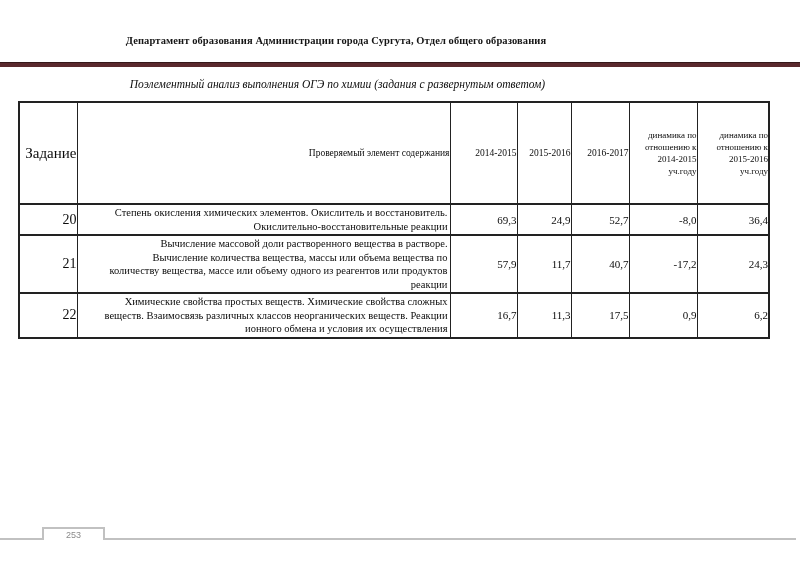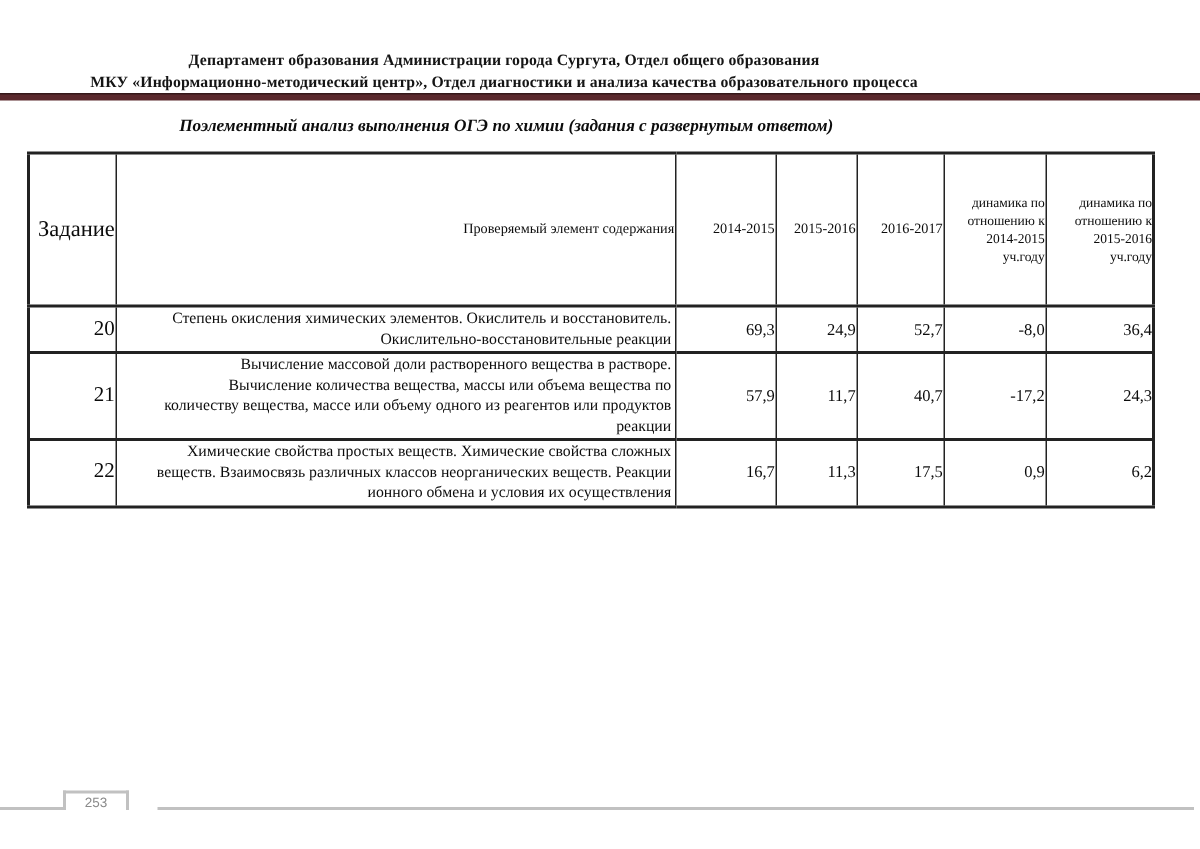--- a/index.html
+++ b/index.html
@@ -18,21 +18,21 @@
 
   
   .accent-bar {
     position:absolute; top:62px; left:0; width:800px; height:5px;
     background:#5a292d; border-top:1px solid #35181a;
   }
 
   
   .doc-title {
     position:absolute; top:78px; left:0; width:675px;
-    text-align:center; font-weight:bold; font-style:italic; font-size:11.5px;
+    text-align:center; font-weight:normal; font-style:italic; font-size:11.5px;
     color:#0c0c0c;
   }
 
   
   table.analysis {
     position:absolute; left:18px; top:101px; width:750px;
     border-collapse:collapse; table-layout:fixed;
     border:2px solid #222;
   }
   table.analysis th, table.analysis td {
@@ -53,33 +53,32 @@
   th.h-dyn      { font-size:9px; line-height:12px; white-space:pre-line; }
 
   td.c-task     { font-size:14px;margin-left:44px; }
   td.c-element  { font-size:10.5px; line-height:13.5px; white-space:pre-line; padding:1px 2px;margin-top:39px; }
   td.c-val      { font-size:11px;margin-left:20px; }
 
   
   .footer-line-left  { position:absolute; top:538px; left:0;    width:42px;  height:2px; background:#c1c1c1; }
   .footer-line-right { position:absolute; top:538px; left:105px; width:691px; height:2px; background:#c1c1c1; }
   .footer-tab {
-    position:absolute; top:527px; left:42px; width:44px; height:13px;
+    position:absolute; top:527px; left:42px; width:63px; height:13px;
     border-left:2px solid #c1c1c1; border-top:2px solid #c1c1c1; border-right:2px solid #c1c1c1;
     background:#ffffff; text-align:center;
     font-family:"Liberation Sans", sans-serif;
     font-size:9px; line-height:12px; color:#8a8a8a;
   }
 </style>
 </head>
 <body>
 
 <div class="doc-header">
   <div>Департамент образования Администрации города Сургута, Отдел общего образования</div>
-  <div>МКУ «Информационно-методический центр», Отдел диагностики и анализа качества образовательного процесса</div>
 </div>
 
 <div class="accent-bar"></div>
 
 <div class="doc-title">Поэлементный анализ выполнения ОГЭ по химии (задания с развернутым ответом)</div>
 
 <table class="analysis">
   <colgroup>
     <col style="width:58px">
     <col style="width:373px">

